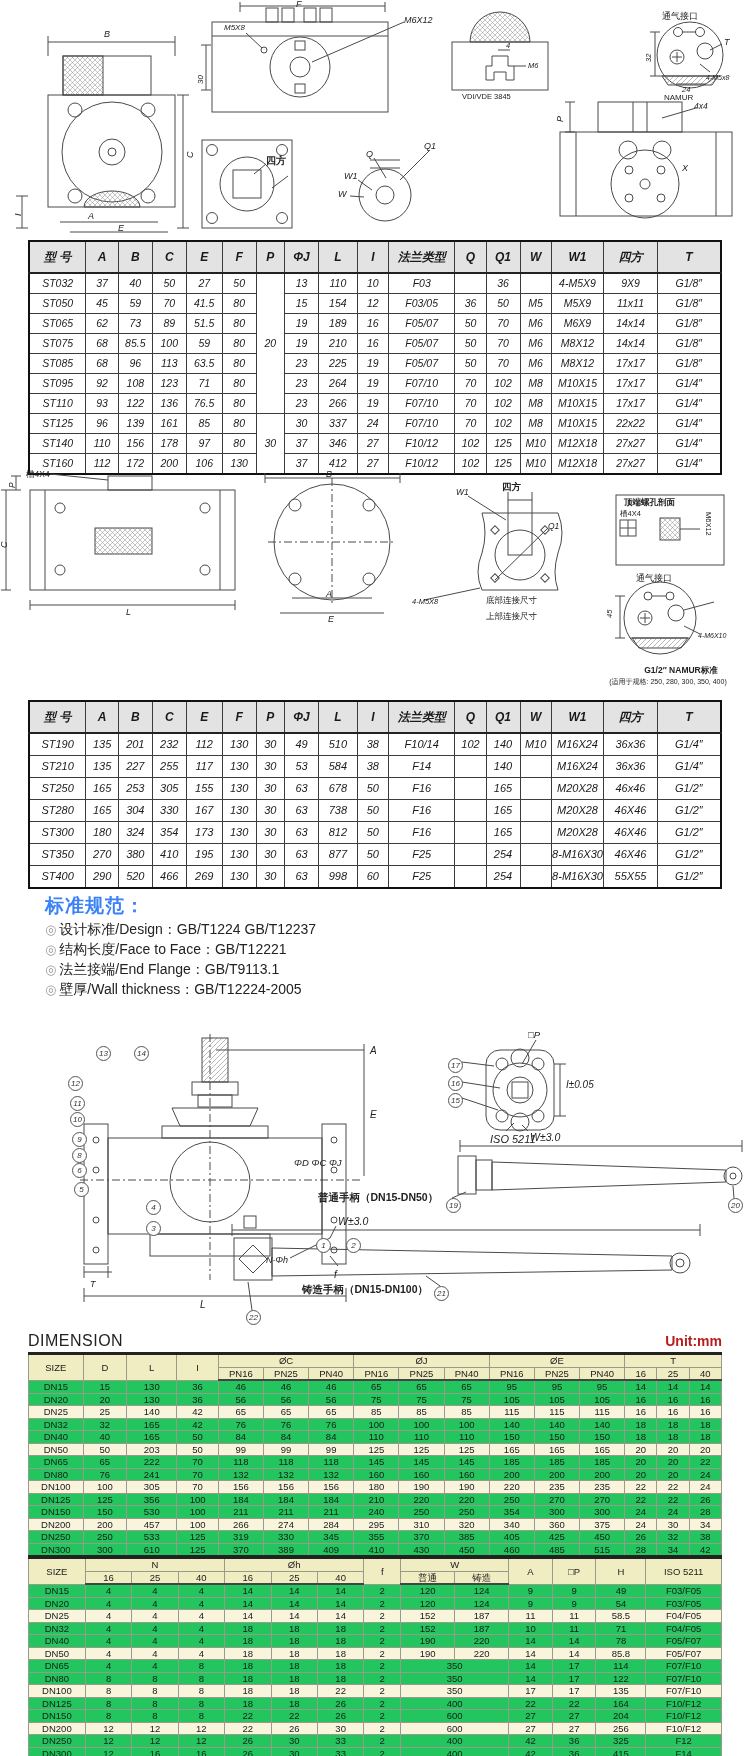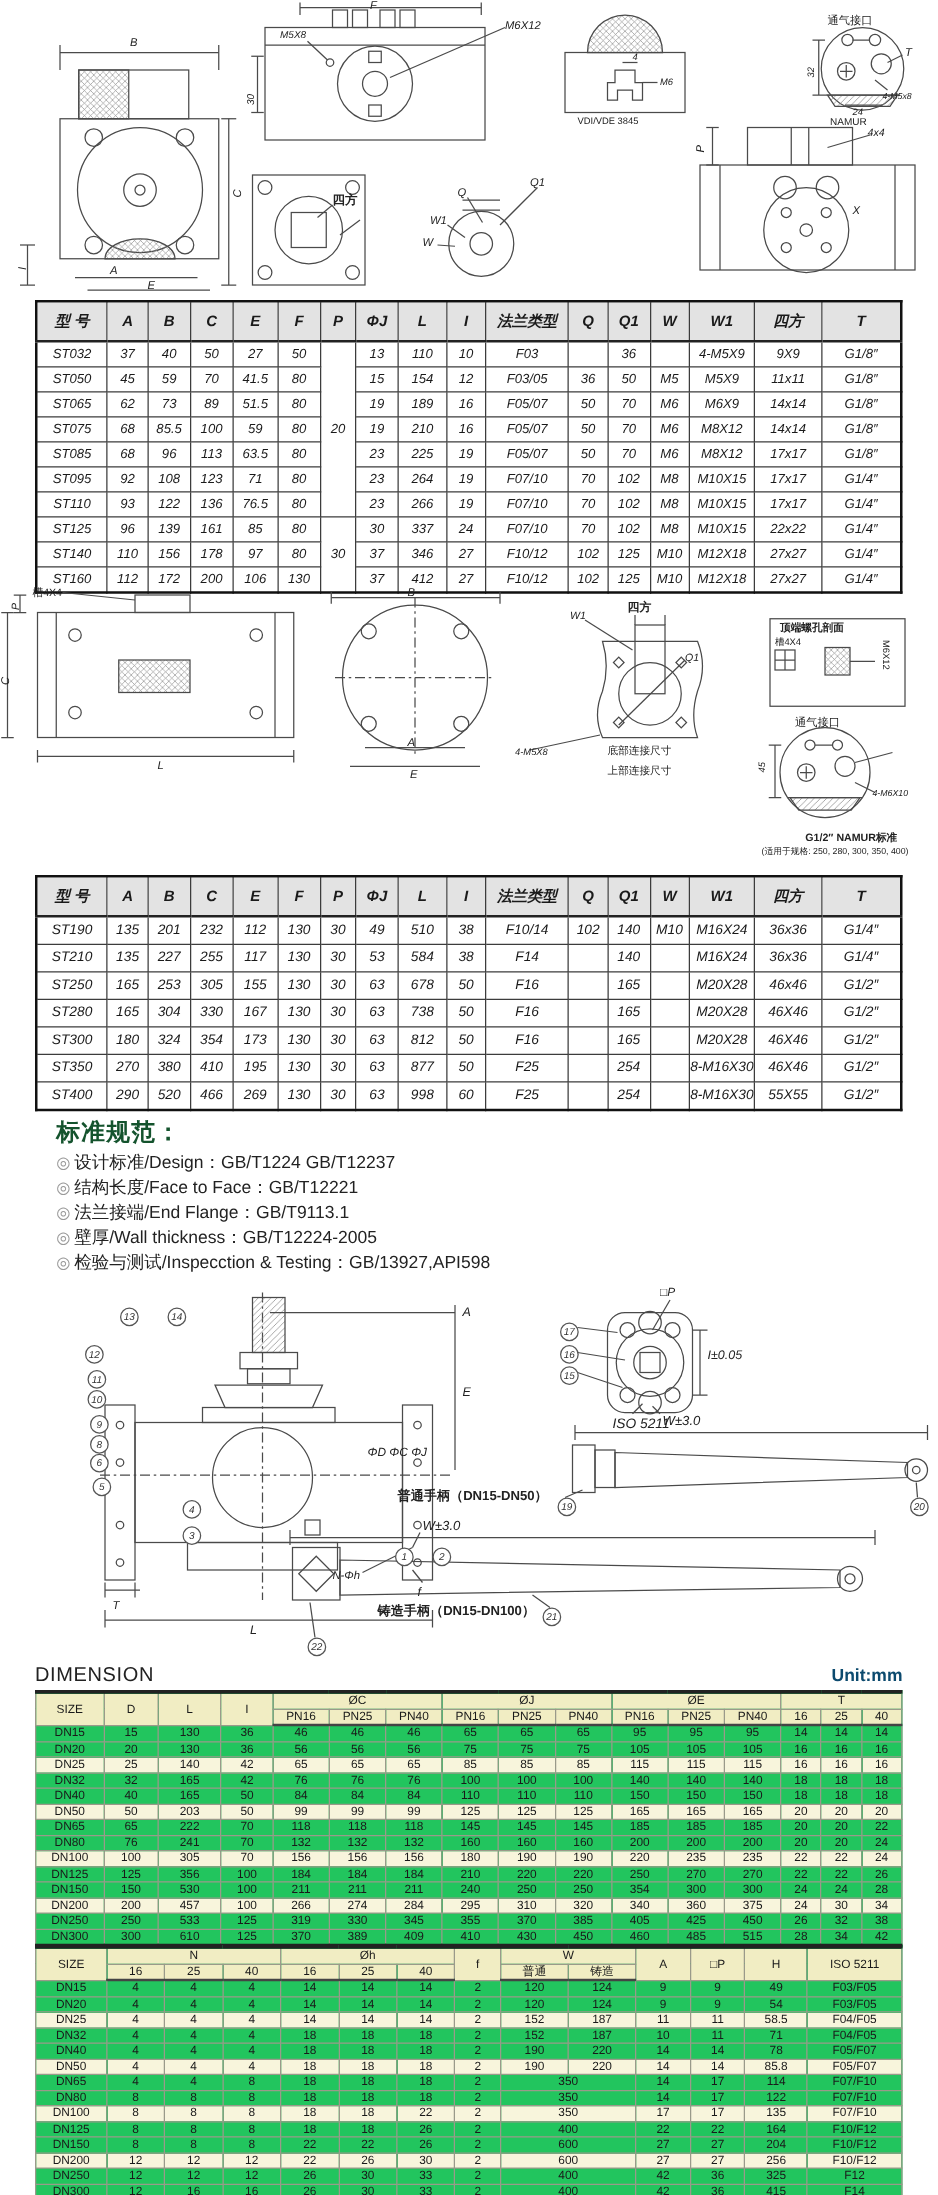--- a/index.html
+++ b/index.html
@@ -26,27 +26,27 @@
   
   table.dim{border-collapse:collapse;table-layout:fixed;width:100%;font-size:9.5px;background:#22c55e;
             border-top:3px solid #222;border-bottom:3px solid #222;border-left:1px solid #888;border-right:1px solid #888;}
   table.dim th,table.dim td{border:1px solid #9a9a8a;text-align:center;padding:0;font-weight:400;
             height:11.5px;line-height:11.5px;overflow:hidden;}
   table.dim thead th{background:#f1edc3;font-size:9.5px;}
   table.dim thead tr:last-child th{border-bottom:2px solid #444;}
   table.dim tr.tint th,table.dim tr.tint td{background:#f8f5dc;}
   
   #standards{position:absolute;left:45px;top:893px;width:540px;}
-  #std-title{font-size:19px;font-weight:700;color:#14532d;letter-spacing:1px;}
+  #std-title{font-size:19px;font-weight:700;color:#3b82f6;letter-spacing:1px;}
   .std-item{font-size:14px;line-height:19px;color:#222;margin-top:1px;}
   .std-item .bullet{color:#9a9a9a;margin-right:3px;font-size:13px;}
   
   #dim-bar{position:absolute;left:28px;top:1332px;width:694px;display:flex;justify-content:space-between;align-items:baseline;}
   #dim-title{font-size:16px;color:#222;letter-spacing:0.5px;}
-  #dim-unit{font-size:14px;font-weight:700;color:#0c4a6e;}
+  #dim-unit{font-size:14px;font-weight:700;color:#b91c1c;}
 </style>
 </head>
 <body>
 
 <div class="sec" id="d1" style="left:0;top:0;width:750px;height:238px;">
   <svg class="art" width="750" height="238">
     <defs>
       <pattern id="ha" width="5" height="5" patternUnits="userSpaceOnUse">
           <path d="M0 5 L5 0" stroke="#8a8a8a" stroke-width="0.6"></path>
         </pattern>
@@ -702,21 +702,20 @@
       </tbody>
     </table>
 </div>
 
 <div id="standards">
   <div id="std-title">标准规范：</div>
   <div class="std-item"><span class="bullet">◎</span><span>设计标准/Design：GB/T1224  GB/T12237</span></div>
   <div class="std-item"><span class="bullet">◎</span><span>结构长度/Face to Face：GB/T12221</span></div>
   <div class="std-item"><span class="bullet">◎</span><span>法兰接端/End Flange：GB/T9113.1</span></div>
   <div class="std-item"><span class="bullet">◎</span><span>壁厚/Wall thickness：GB/T12224-2005</span></div>
-  <div class="std-item"><span class="bullet">◎</span><span>检验与测试/Inspecction &amp; Testing：GB/13927,API598</span></div>
 </div>
 
 <div class="sec" id="valve" style="left:0;top:1030px;width:750px;height:305px;">
   <svg class="art" width="750" height="305">
     <defs>
       <pattern id="hc" width="5" height="5" patternUnits="userSpaceOnUse">
           <path d="M0 5 L5 0" stroke="#8a8a8a" stroke-width="0.6"></path>
         </pattern>
     </defs>
     <g fill="none" stroke="#4a4a4a" stroke-width="1">

